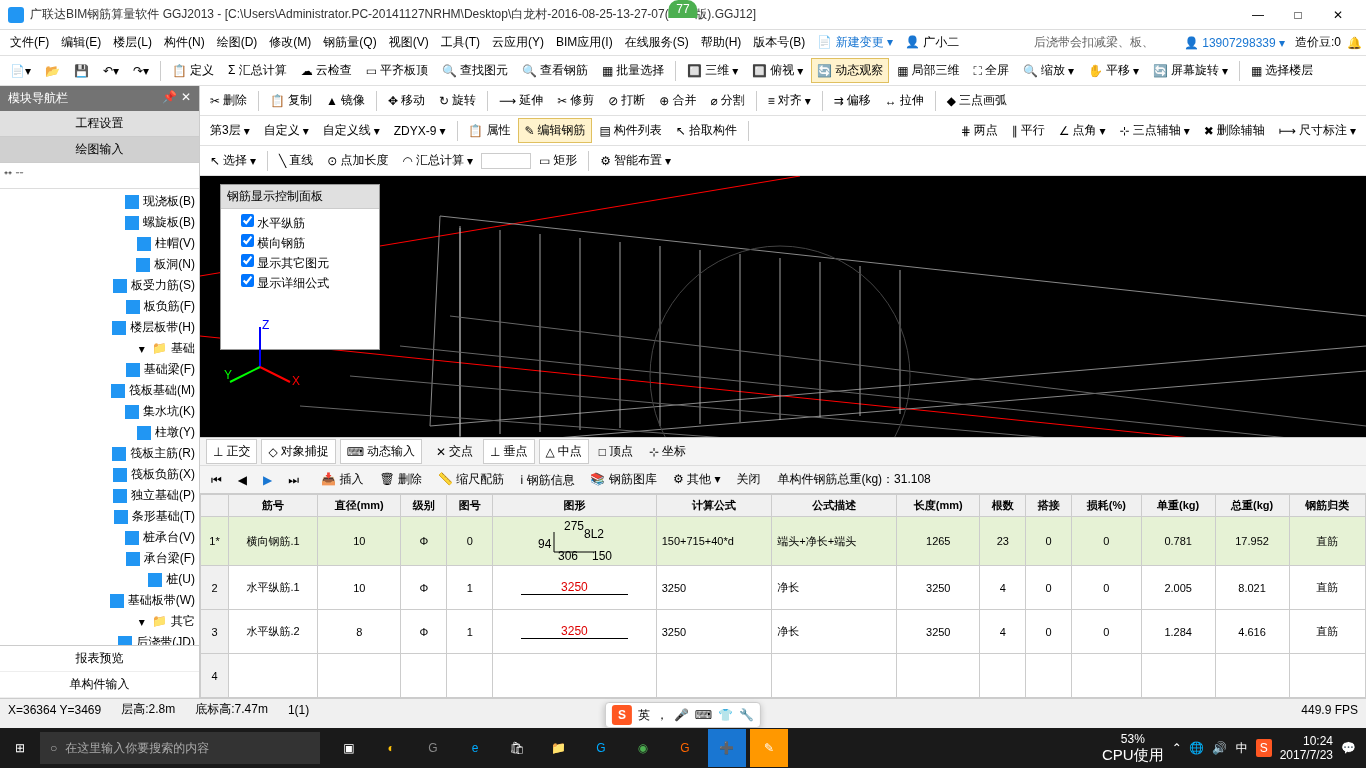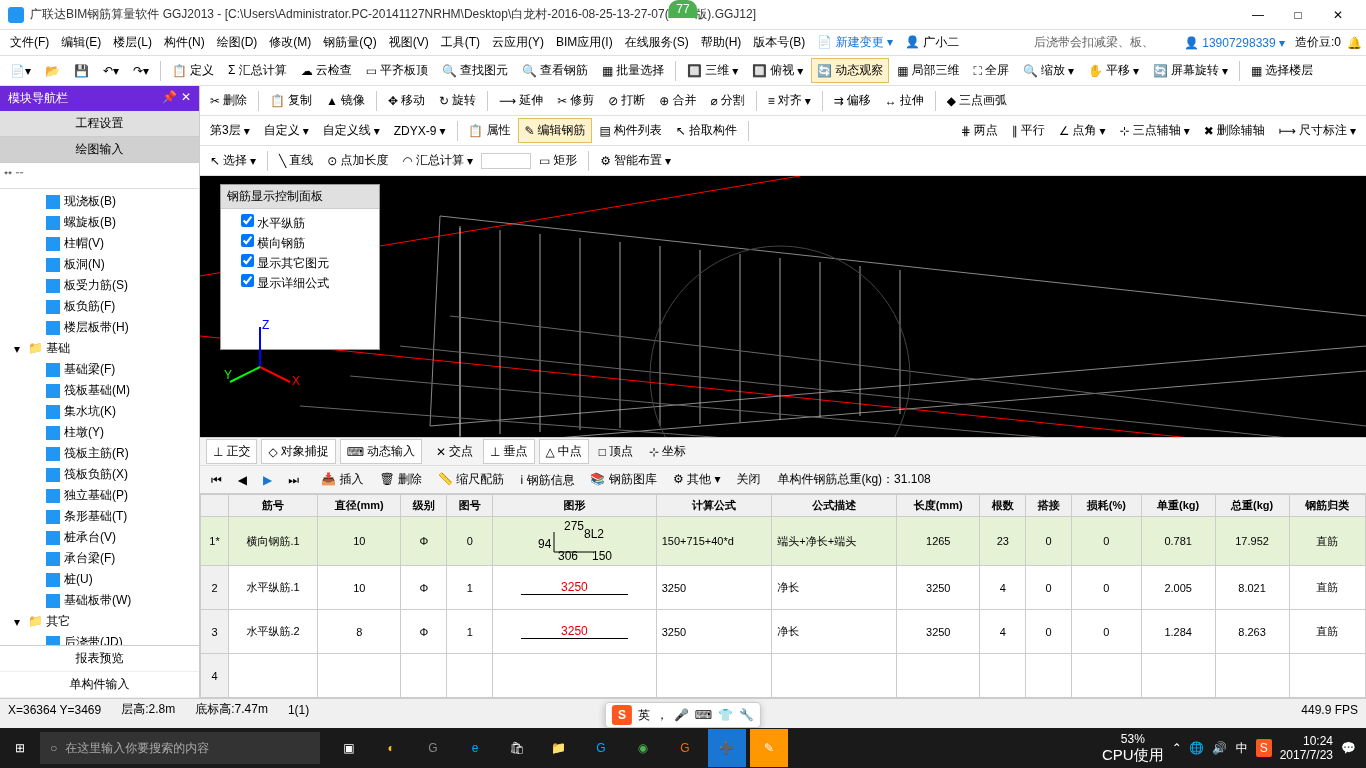--- a/index.html
+++ b/index.html
@@ -17,26 +17,26 @@
 .menubar .right-info { color: #1976d2; margin-right: 10px; }
 
 .toolbar { height: 30px; background: #fff; display: flex; align-items: center; padding: 0 4px; border-bottom: 1px solid #e0e0e0; gap: 2px; overflow: hidden; }
 .toolbar .tbtn { padding: 3px 5px; cursor: pointer; white-space: nowrap; display: inline-flex; align-items: center; gap: 3px; border: 1px solid transparent; }
 .toolbar .tbtn.active { background: #fff3cd; border: 1px solid #e0c060; }
 .toolbar .sep { width: 1px; height: 20px; background: #ccc; margin: 0 3px; }
 
 .main-area { display: flex; height: 612px; }
 
 .sidebar { width: 200px; background: #fff; border-right: 1px solid #ccc; display: flex; flex-direction: column; }
-.sidebar-header { background: #6d28d9; color: #fff; padding: 4px 8px; display: flex; justify-content: space-between; }
+.sidebar-header { background: #737373; color: #fff; padding: 4px 8px; display: flex; justify-content: space-between; }
 .sidebar-tab { background: #e0e0e0; padding: 4px; text-align: center; border-bottom: 1px solid #ccc; }
 .sidebar-tab.dark { background: #d0d0d0; }
 .tree-icons { padding: 4px; border-bottom: 1px solid #ddd; }
 .tree { flex: 1; overflow-y: auto; padding: 2px 0; }
-.tree-item { padding: 2px 4px 2px 28px; cursor: pointer; display: flex; align-items: center; gap: 4px; white-space: nowrap; }
+.tree-item { padding: 2px 4px 2px 28px; cursor: pointer; display: flex; align-items: center; gap: 4px; white-space: nowrap; justify-content: flex-end; }
 .tree-item.l1 { padding-left: 14px; font-weight: normal; }
 .tree-item.l2 { padding-left: 46px; }
 .tree-item .exp { width: 10px; display: inline-block; }
 .tree-item .ticon { width: 14px; height: 14px; background: #2196f3; display: inline-block; }
 .sidebar-footer { border-top: 1px solid #ccc; }
 .sidebar-footer div { padding: 4px 8px; text-align: center; border-bottom: 1px solid #eee; }
 
 .content { flex: 1; display: flex; flex-direction: column; background: #f8f8f8; }
 .content-toolbars .toolbar { border-bottom: 1px solid #e0e0e0; }
 
@@ -394,21 +394,21 @@
               <td>Φ</td>
               <td>1</td>
               <td class="shape-cell"><div style="color:#d00;border-bottom:1px solid #000;display:inline-block;padding:0 40px">3250</div></td>
               <td style="text-align:left">3250</td>
               <td style="text-align:left">净长</td>
               <td>3250</td>
               <td>4</td>
               <td>0</td>
               <td>0</td>
               <td>1.284</td>
-              <td>8.263</td>
+              <td>4.616</td>
               <td>直筋</td>
             </tr>
             <tr>
               <td class="row-num">4</td>
               <td style="background:"></td>
               <td></td>
               <td></td>
               <td></td>
               <td class="shape-cell"></td>
               <td style="text-align:left"></td>

